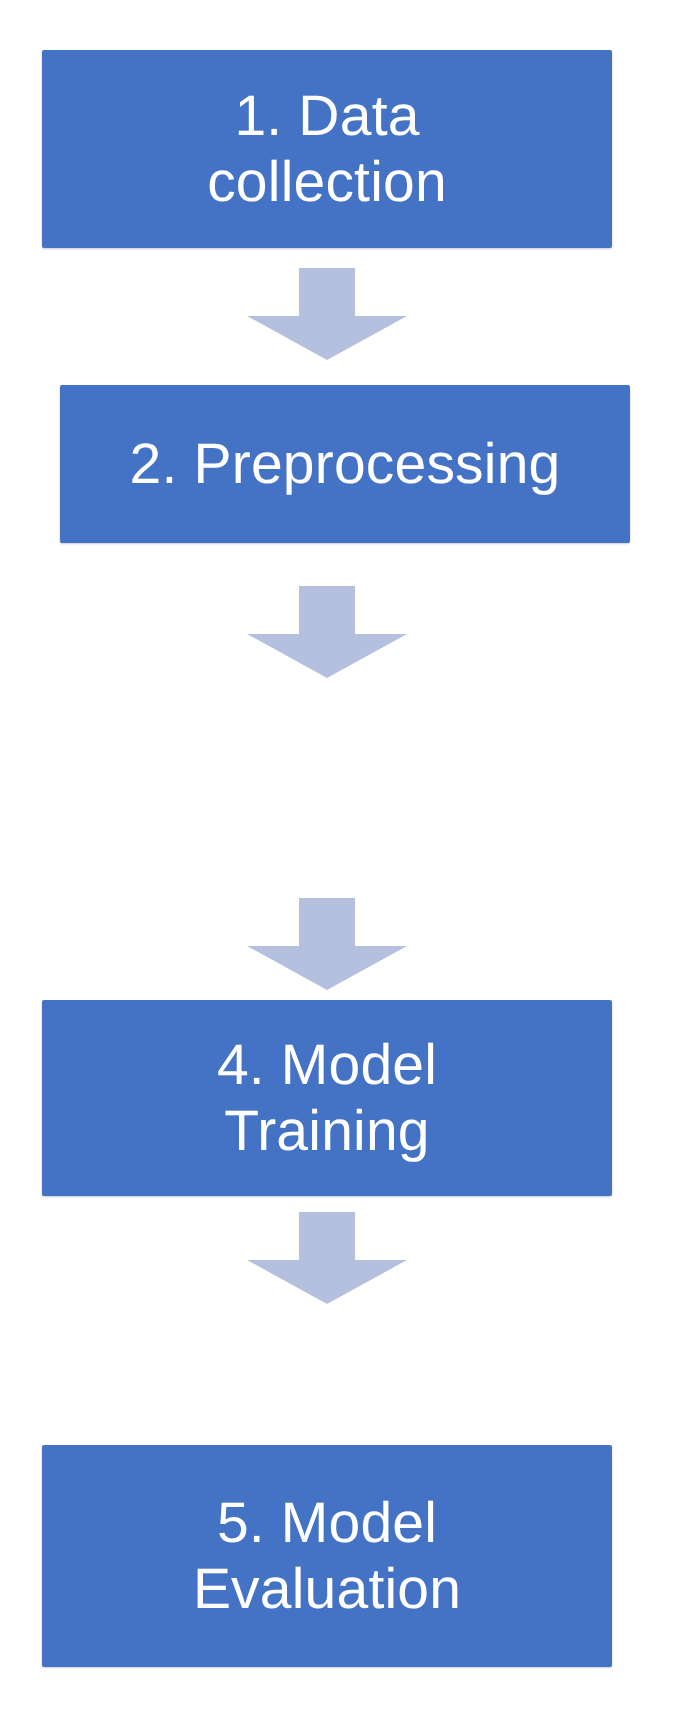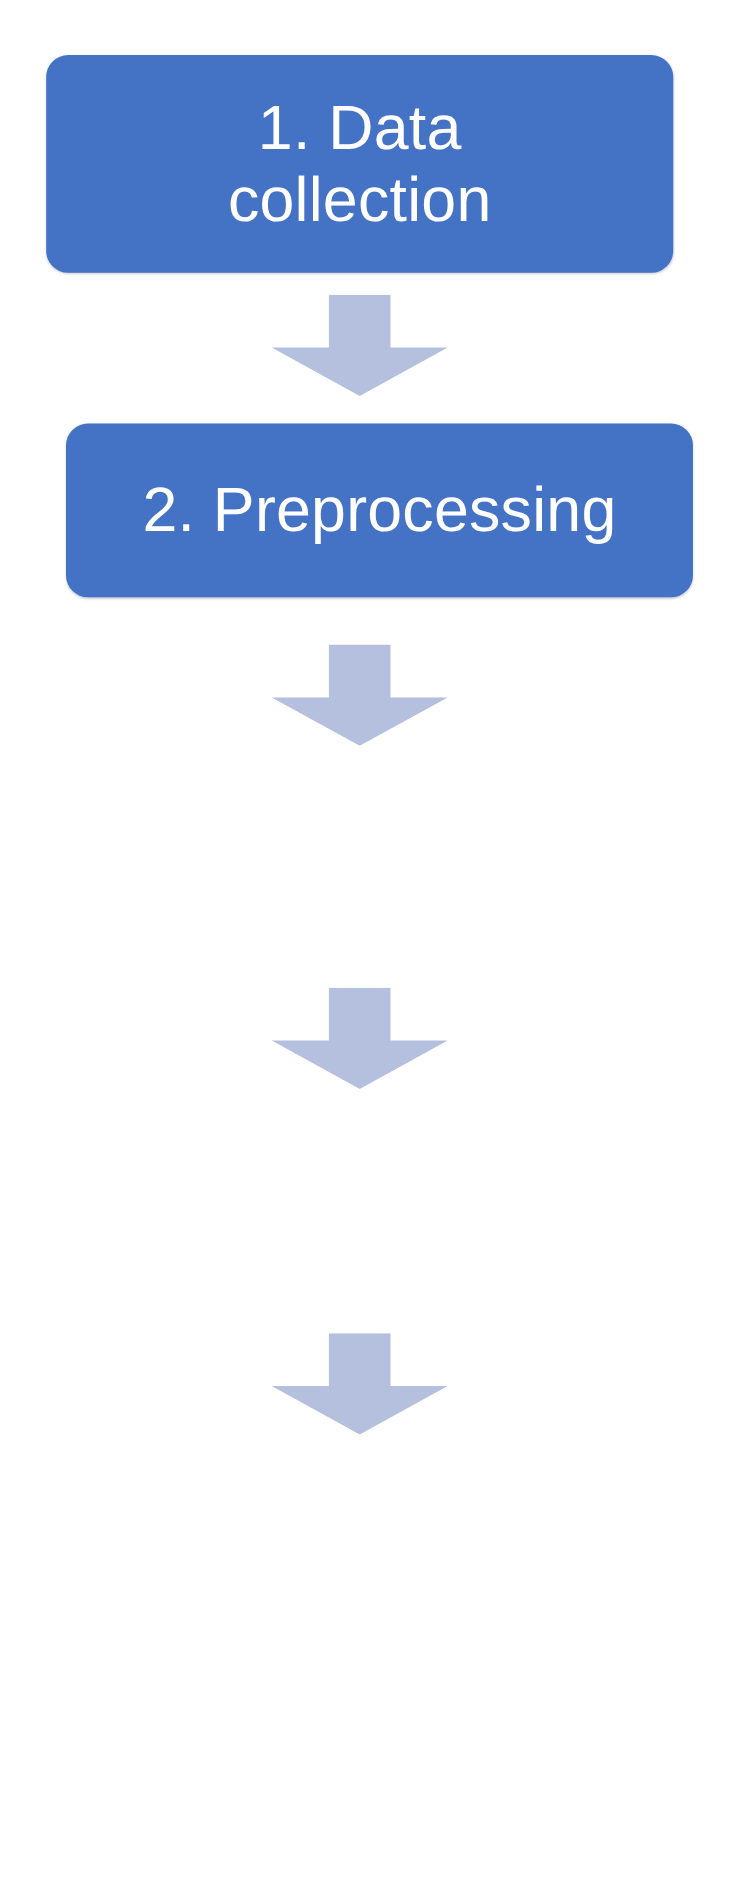--- a/index.html
+++ b/index.html
@@ -29,21 +29,21 @@
     flex-direction: column;
     align-items: center;
   }
   
   .node {
     position: absolute;
     left: 42px;
     width: 570px;
     box-sizing: border-box;
     background: #4472C4;
-    border-radius: 20px;
+    border-radius: 2px;
     display: flex;
     align-items: center;
     justify-content: center;
     text-align: center;
     padding: 4px 14px;
     box-shadow: 0 1px 2px rgba(40, 60, 110, 0.25);
   }
   .node-label {
     color: #ffffff;
     font-size: 57px;
@@ -102,22 +102,30 @@
       </svg>
     </div>
 
 
     <div class="arrow a3">
       <svg viewBox="0 0 160 92" preserveAspectRatio="none" aria-hidden="true">
         <polygon points="52,0 108,0 108,48 160,48 80,92 0,48 52,48" fill="#B4C0DE"></polygon>
       </svg>
     </div>
 
+    <div class="node n4">
+      <span class="node-label">4. Model
+Training</span>
+    </div>
 
     <div class="arrow a4">
       <svg viewBox="0 0 160 92" preserveAspectRatio="none" aria-hidden="true">
         <polygon points="52,0 108,0 108,48 160,48 80,92 0,48 52,48" fill="#B4C0DE"></polygon>
       </svg>
     </div>
 
+    <div class="node n5">
+      <span class="node-label">5. Model
+Evaluation</span>
+    </div>
 
   </div>
 </div>
 
 </body></html>

